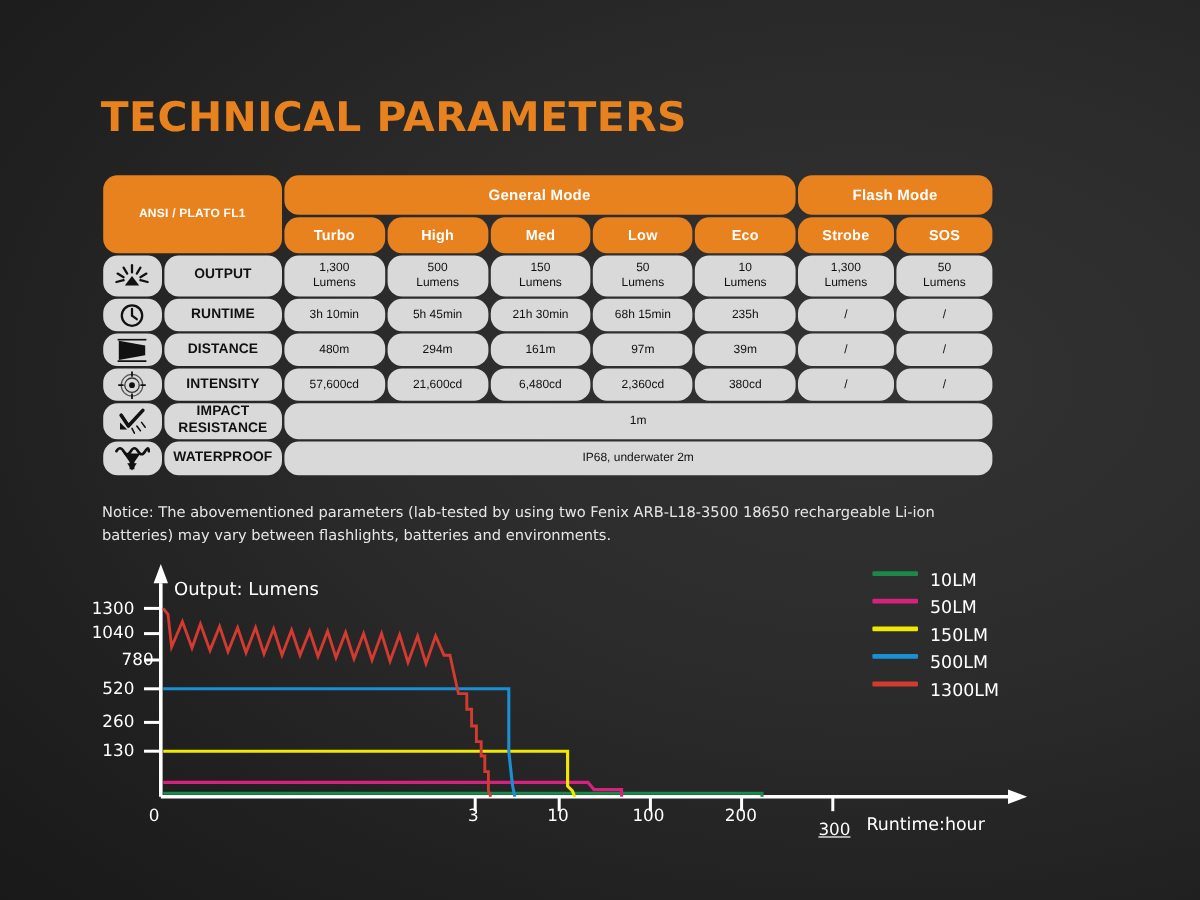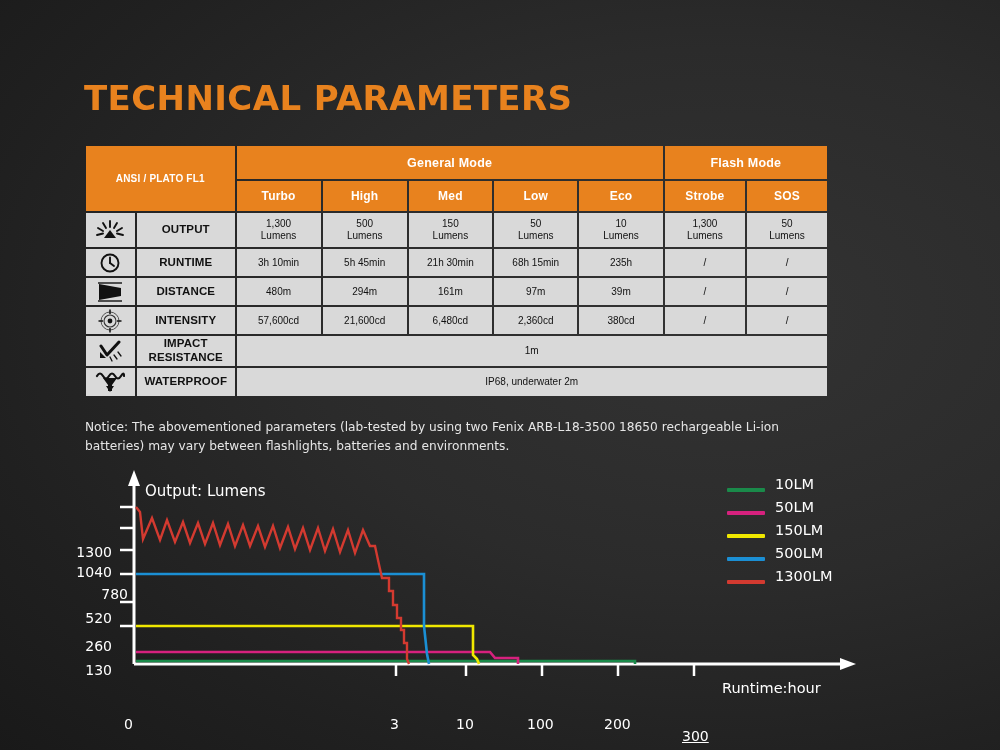--- a/index.html
+++ b/index.html
@@ -32,20 +32,21 @@
     left: 84px; top: 144px;
     width: 745px;
     border-collapse: separate;
     border-spacing: 2px;
     font-size: 11px;
   }
   #spec-table th, #spec-table td {
     padding: 0;
     text-align: center;
     vertical-align: middle;
+    border-radius: 12px;
   }
   .hdr {
     background: #e8821e;
     color: #ffffff;
     font-weight: bold;
     font-size: 12.5px;
     letter-spacing: 0.2px;
   }
   .hdr-ansi { font-size: 10px; }
   .hdr-sub { font-size: 12px; }
@@ -87,40 +88,39 @@
   }
 
   
   #chart { position: absolute; left: 0; top: 460px; width: 1000px; height: 250px; }
   .y-lbl, .x-lbl {
     position: absolute;
     color: #ffffff;
     font-size: 14px;
     font-family: "DejaVu Sans", sans-serif;
     white-space: nowrap;
-    margin-top: 44px;
   }
   .y-lbl { text-align: right; }
   #y-axis-title {
     position: absolute;
     color: #ffffff;
     font-size: 15px;
     left: 145px; top: 22px;
     font-family: "DejaVu Sans", sans-serif;
   }
   #x-axis-title {
     position: absolute;
     color: #ffffff;
     font-size: 14.5px;
     left: 722px; top: 220px;
     font-family: "DejaVu Sans", sans-serif;
   }
   .legend-row {
     position: absolute;
-    display: flex; align-items: flex-end; gap: 10px;
+    display: flex; align-items: flex-start; gap: 10px;
   }
   .legend-swatch { width: 38px; height: 4px; border-radius: 1px; display: block; }
   .legend-text { color: #ffffff; font-size: 14.5px; font-family: "DejaVu Sans", sans-serif; }
 </style>
 </head>
 <body>
 
 <div id="title">TECHNICAL PARAMETERS</div>
 
 <table id="spec-table">

